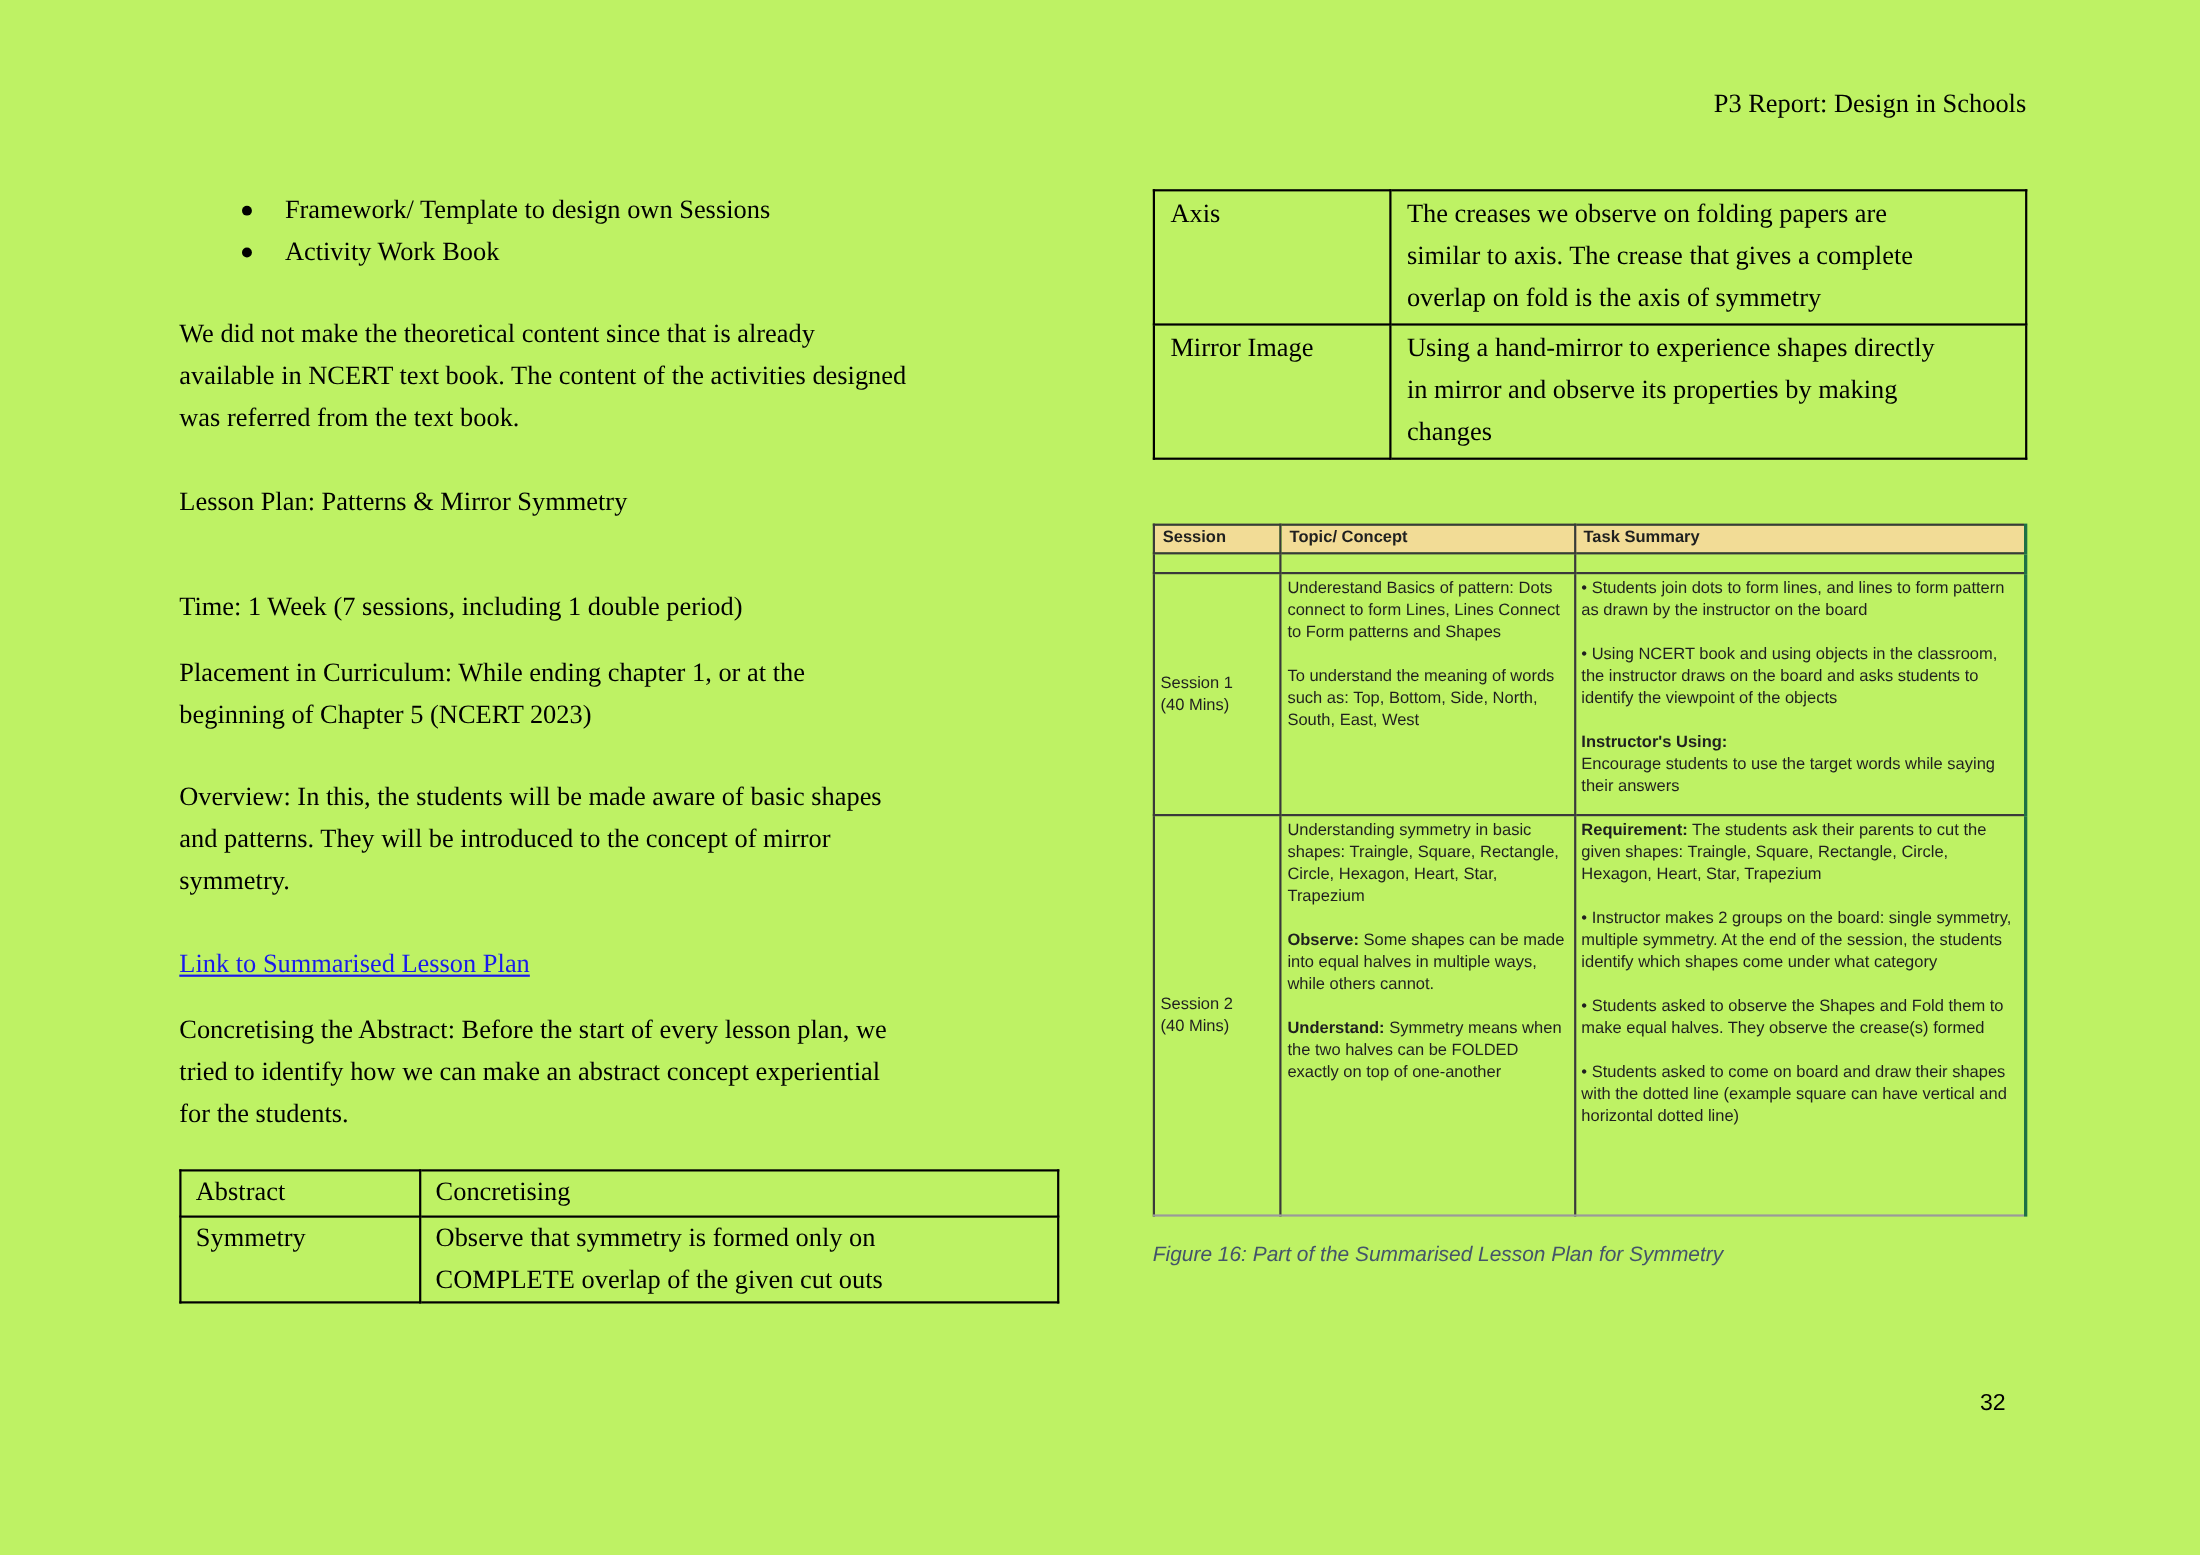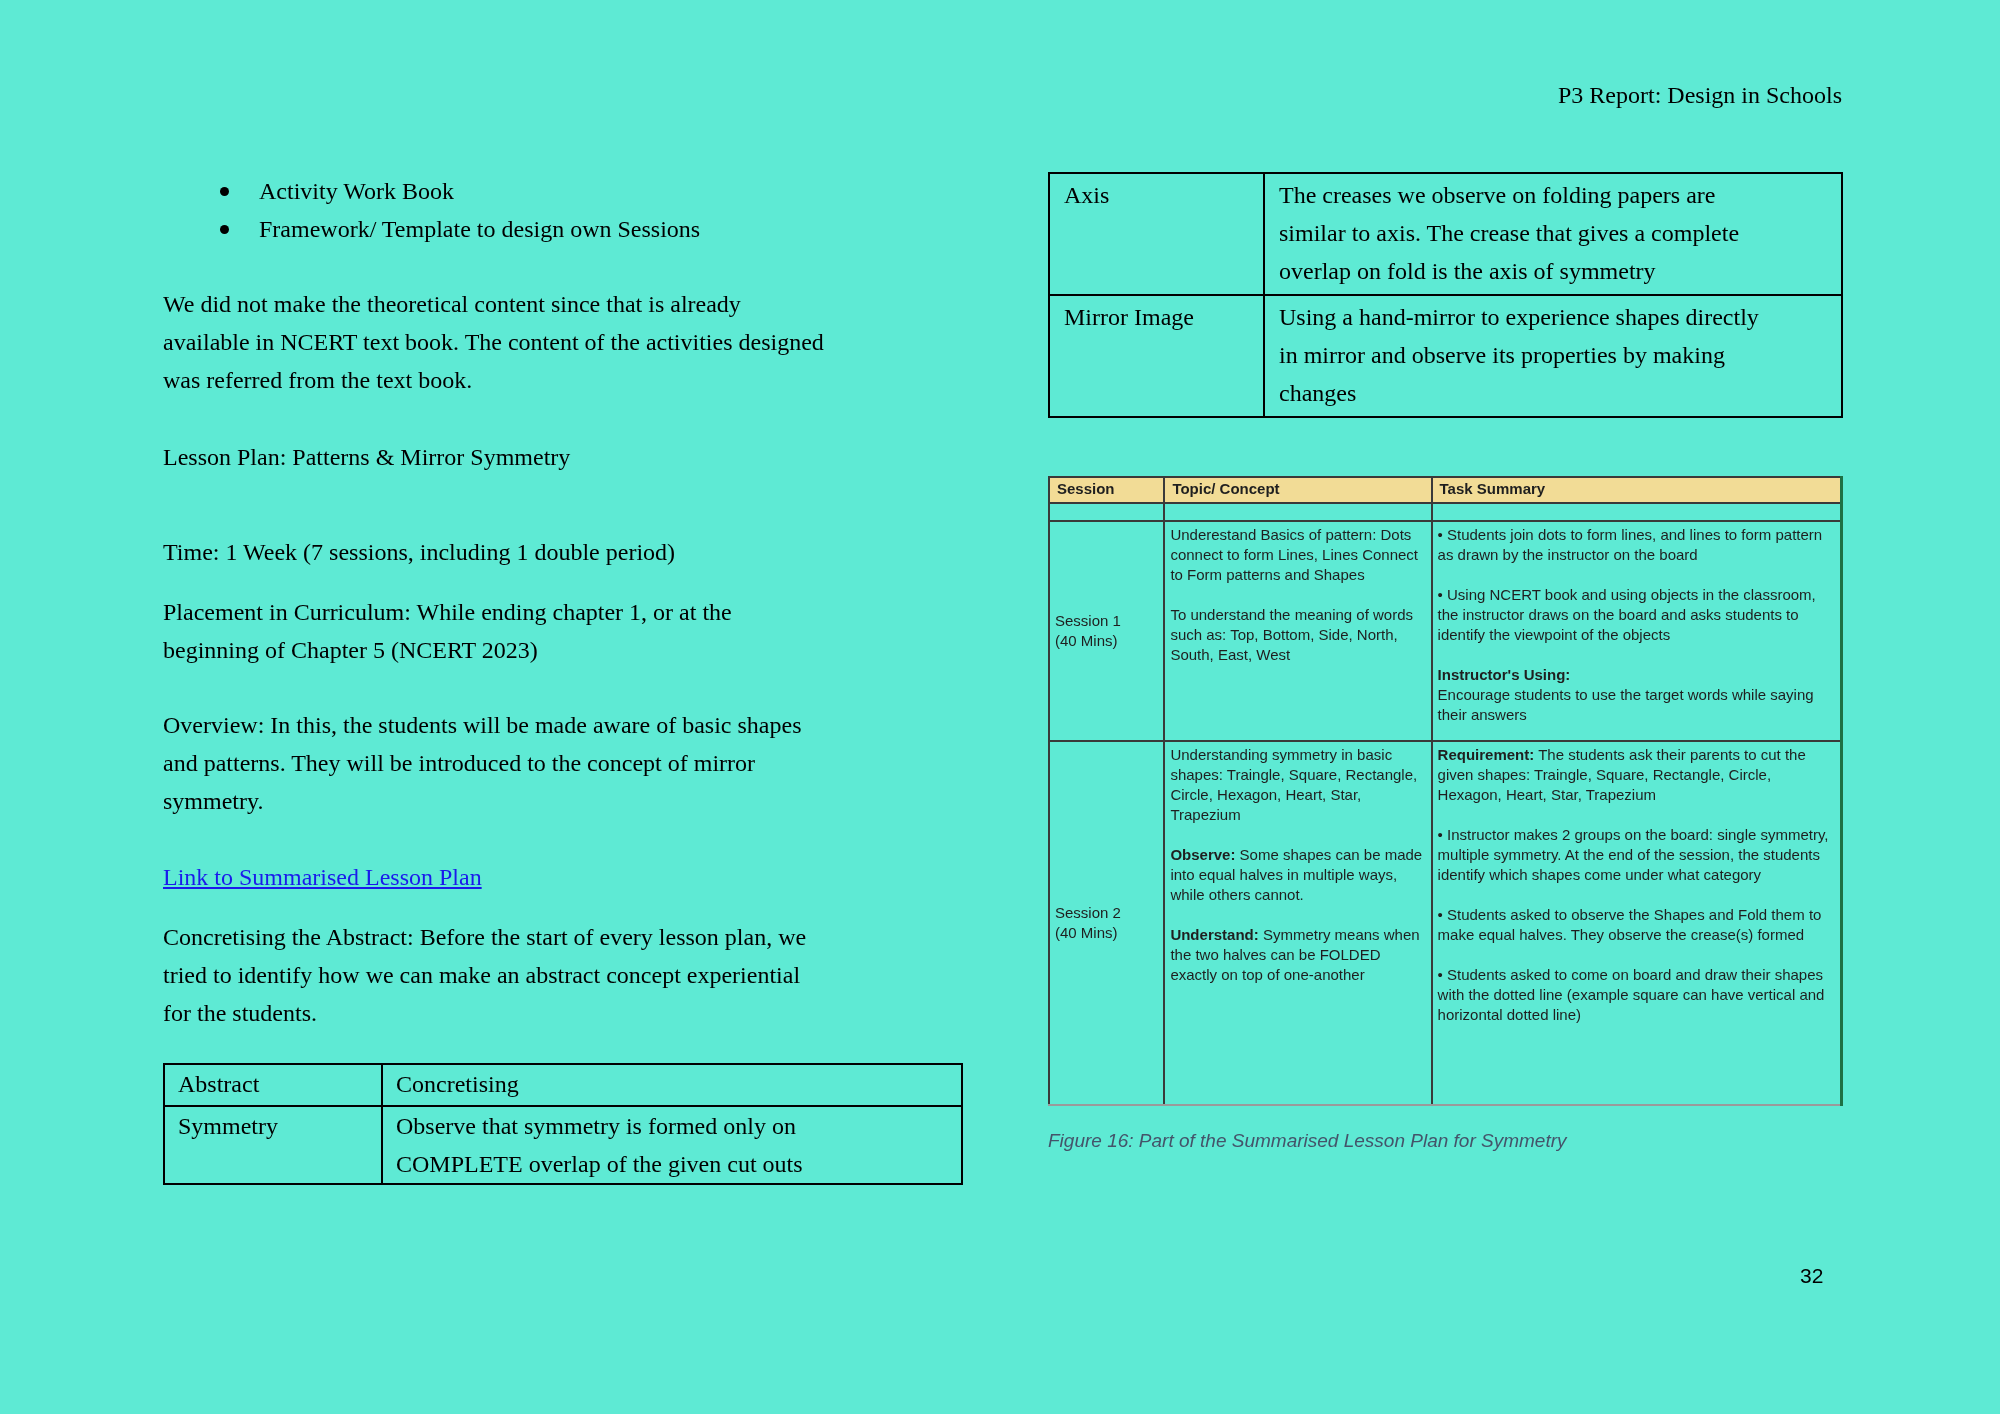--- a/index.html
+++ b/index.html
@@ -1,17 +1,17 @@
 <!DOCTYPE html>
 <html style="--link-blue: #1a1aeb; --caption-color: #44546A; --fig-header-bg: #F2DC96; --fig-green: #1E7145;"><head>
 <meta charset="utf-8">
 <style>
   html,body{margin:0;padding:0;background:#e8e8e8;}
   .page{
-    position:relative; width:2000px; height:1414px; background:#5eead4;
+    position:relative; width:2000px; height:1414px; background:#bef264;
     font-family:"Liberation Serif","DejaVu Serif",serif; color:#000;
     margin:0 auto; overflow:hidden;
   }
   
   .header-right{position:absolute; top:82px; right:158px; font-size:24px;}
   .page-number{position:absolute; top:1264px; left:1800px;
     font-family:"Liberation Sans","DejaVu Sans",sans-serif; font-size:21px;}
   
   .left-col{position:absolute; left:163px; top:162px; width:690px;
     font-size:24px; line-height:38px;}
@@ -70,25 +70,25 @@
 
 <div class="page">
 
   <div class="header-right">P3 Report: Design in Schools</div>
 
   <div class="left-col">
 
     <ul class="bullets">
       <li class="bullet-item">
         <span class="bullet-dot"></span>
-        <span>Activity Work Book</span>
+        <span>Framework/ Template to design own Sessions</span>
       </li>
       <li class="bullet-item">
         <span class="bullet-dot"></span>
-        <span>Framework/ Template to design own Sessions</span>
+        <span>Activity Work Book</span>
       </li>
     </ul>
 
     <p class="para pre mb-intro">We did not make the theoretical content since that is already
 available in NCERT text book. The content of the activities designed
 was referred from the text book.</p>
 
     <p class="para b mb-heading">Lesson Plan: Patterns &amp; Mirror Symmetry</p>
 
     <p class="para pre mb-time"><span class="b">Time</span><span>: 1 Week (7 sessions, including 1 double period)</span></p>

